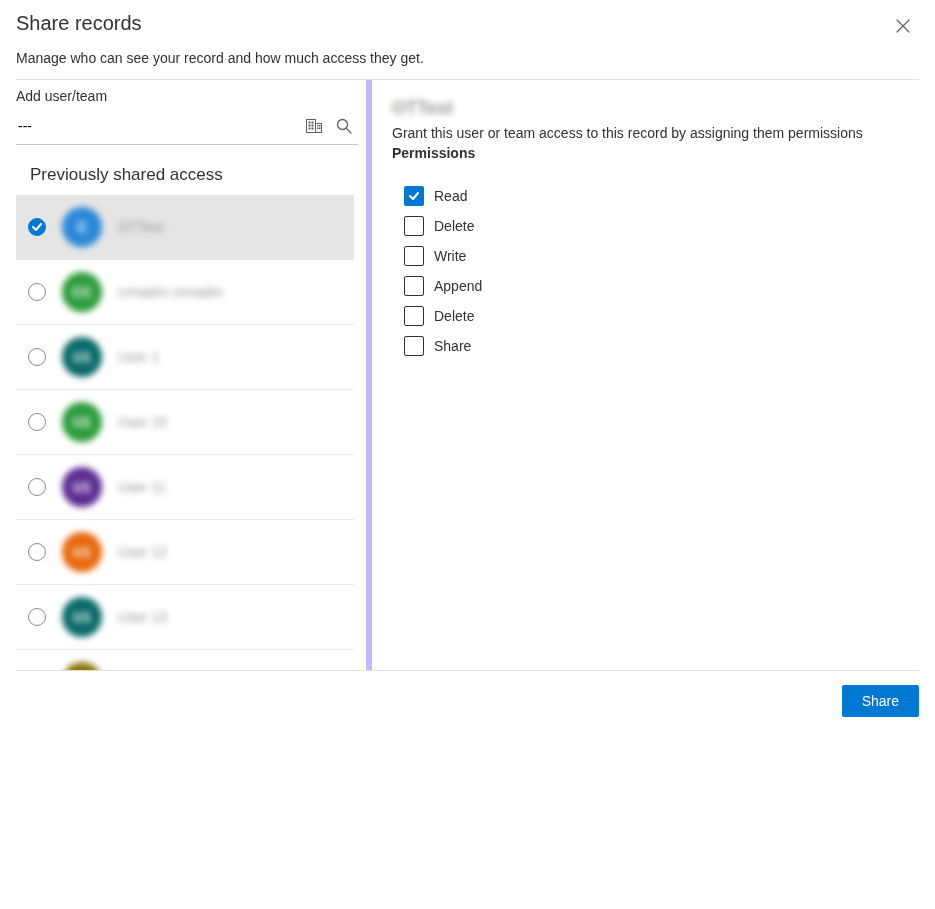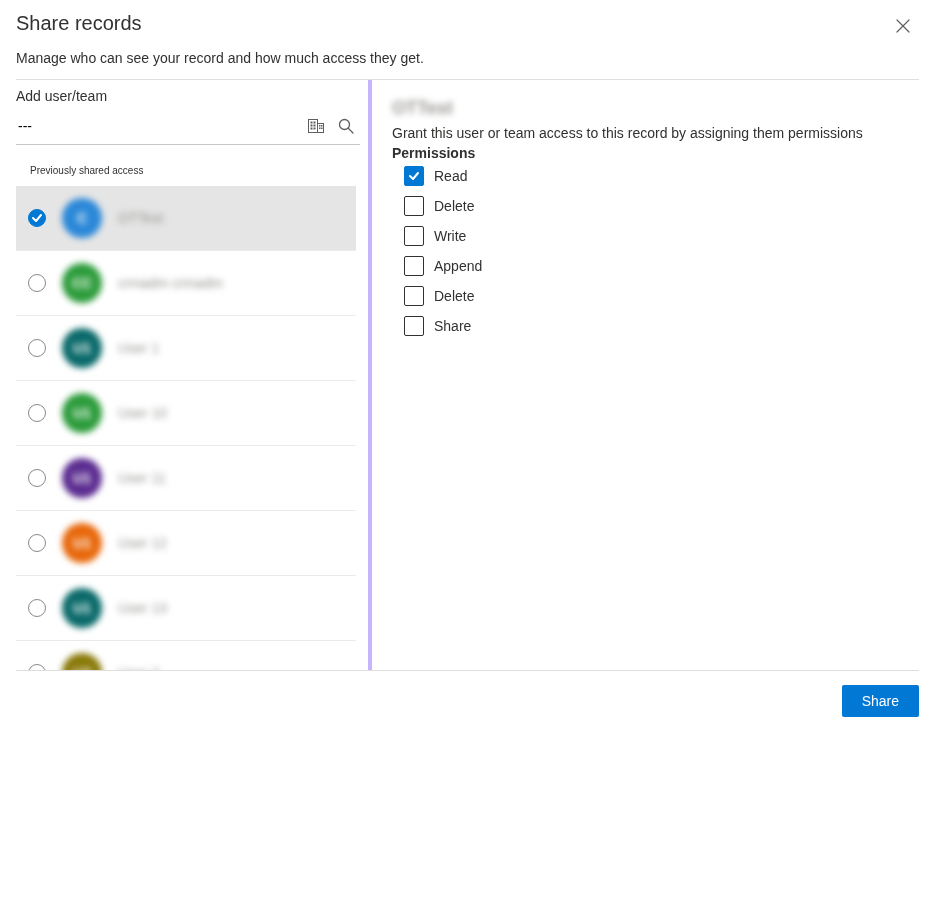--- a/index.html
+++ b/index.html
@@ -29,35 +29,35 @@
     width: 32px; height: 32px; display:flex; align-items:center; justify-content:center;
     cursor: pointer; color:#605e5c;
   }
   .subtext { font-size:14px; color:#323130; line-height:1.4; margin-top: 6px; }
   .divider-h { border:none; border-top:1px solid #e1dfdd; margin: 10px 0 0 0; }
   .content {
     display:flex; flex:1; min-height:0; position:relative;
   }
   .left-panel {
     width: 356px; display:flex; flex-direction:column;
-    border-right:4px solid #c4b5fd;
+    border-right:6px solid #c4b5fd;
     padding-right: 8px;
   }
   .add-label { font-size:14px; margin: 8px 0 6px 0; }
   .search-wrap {
     display:flex; align-items:center; border-bottom:1px solid #c8c6c4;
     padding: 4px 4px 6px 0; margin-bottom: 6px;
   }
   .search-input {
     flex:1; border:none; outline:none; font-size:14px; background:transparent;
     padding: 4px 2px;
   }
   .search-icons { display:flex; gap:10px; align-items:center; color:#605e5c;}
   .search-icons .icon-btn { width:20px; height:20px; display:flex; align-items:center; justify-content:center; cursor:pointer;}
-  .prev-label { font-size:10px; font-weight:400; padding: 14px 0 10px 14px; }
+  .prev-label { font-size:17px; font-weight:400; padding: 14px 0 10px 14px; }
   .list-scroll {
     flex:1; overflow-y:auto; position:relative;
     padding-right: 4px;
   }
   
   .list-scroll::-webkit-scrollbar { width: 10px; }
   .list-scroll::-webkit-scrollbar-track { background: transparent; }
   .list-scroll::-webkit-scrollbar-thumb { background:#c8c6c4; border-radius:5px; }
   .user-row {
     display:flex; align-items:center; gap:16px;
@@ -83,21 +83,21 @@
     color:#fff; font-size:14px; font-weight:600;
     filter: blur(3px);
     flex-shrink:0;
   }
   .user-name { font-size:14px; color:#969491; filter: blur(3px); }
   .right-panel {
     flex:1; padding: 18px 0 0 20px;
   }
   .right-title { font-size:18px; font-weight:600; filter: blur(3px); margin-bottom: 6px; color:#969491;}
   .right-sub { font-size:14px; color:#323130; margin-bottom: 4px; }
-  .perm-label { font-weight:600; font-size:14px; margin-bottom: 0; }
+  .perm-label { font-weight:600; font-size:14px; margin-bottom: 20px; }
   .perm-item {
     display:flex; align-items:center; gap:10px;
     padding: 5px 12px;
   }
   .cb {
     width:20px; height:20px; border:1px solid #323130; border-radius:2px;
     display:flex; align-items:center; justify-content:center;
     cursor:pointer; flex-shrink:0;
   }
   .cb.checked { background:#0078d4; border-color:#0078d4; }

